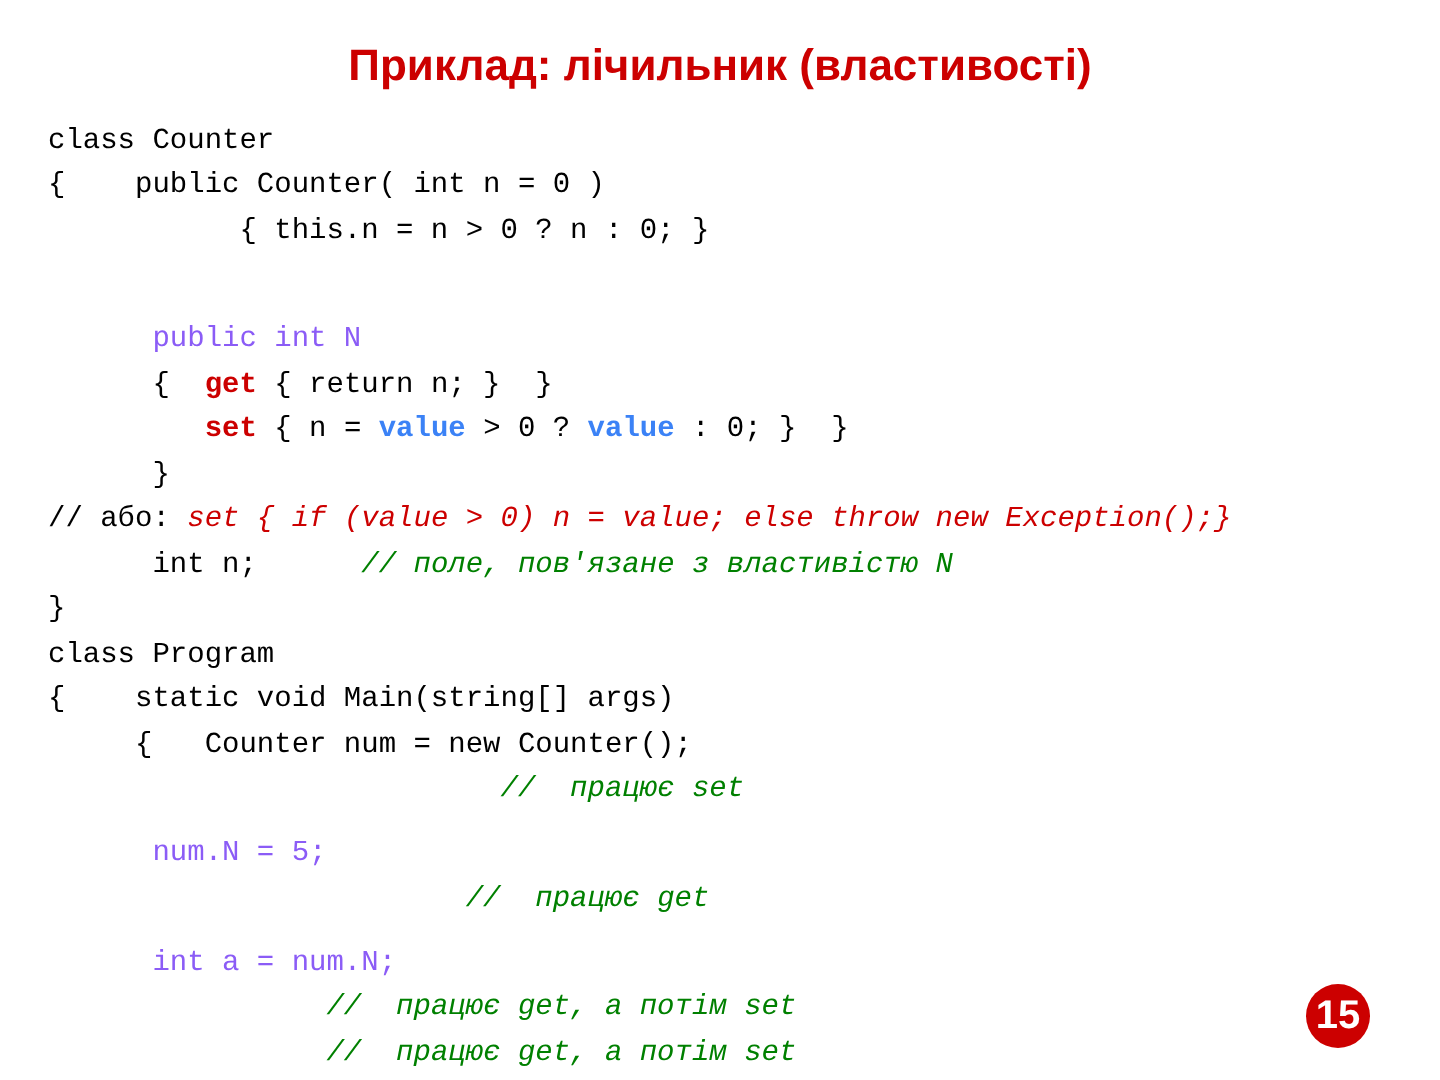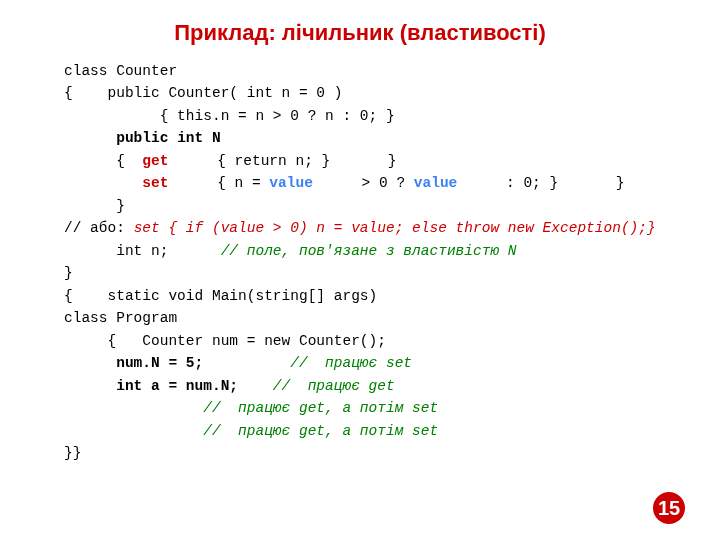--- a/index.html
+++ b/index.html
@@ -29,22 +29,22 @@
     .code-area {
       font-family: 'Courier New', Courier, monospace;
       font-size: 14.5px;
       line-height: 1.55;
       color: #000;
     }
     .line {
       display: flex;
       white-space: pre;
     }
-    .black { color: #000; margin-left: 40px; }
-    .bold-black { color: #000000; font-weight: bold; }
+    .black { color: #000; }
+    .bold-black { color: #8b5cf6; font-weight: normal; margin-top: 32px; }
     .red { color: #cc0000; font-weight: bold; }
     .red-italic { color: #cc0000; font-style: italic; }
     .blue { color: #3b82f6; font-weight: bold; }
     .green-comment { color: #008000; font-style: italic; }
     .page-num {
       position: absolute;
       bottom: 16px;
       right: 35px;
       font-size: 20px;
       font-weight: bold;
@@ -67,22 +67,22 @@
       <div class="line"><span class="black">class Counter</span></div>
       <div class="line"><span class="black">{    public Counter( int n = 0 )</span></div>
       <div class="line"><span class="black">           { this.n = n &gt; 0 ? n : 0; }</span></div>
       <div class="line"><span class="black">      </span><span class="bold-black">public int N</span></div>
       <div class="line"><span class="black">      {  </span><span class="red">get</span><span class="black"> { return n; }</span><span class="black">  }</span></div>
       <div class="line"><span class="black">         </span><span class="red">set</span><span class="black"> { n = </span><span class="blue">value</span><span class="black"> &gt; 0 ? </span><span class="blue">value</span><span class="black"> : 0; }</span><span class="black">  }</span></div>
       <div class="line"><span class="black">      }</span></div>
       <div class="line"><span class="black">// або: </span><span class="red-italic">set</span><span class="red-italic"> { if (value &gt; 0) n = value; else throw new Exception();}</span></div>
       <div class="line"><span class="black">      int n;      </span><span class="green-comment">//</span><span class="green-comment"> поле, пов'язане з властивістю N</span></div>
       <div class="line"><span class="black">}</span></div>
+      <div class="line"><span class="black">class Program</span></div>
       <div class="line"><span class="black">{    static void Main(string[] args)</span></div>
-      <div class="line"><span class="black">class Program</span></div>
       <div class="line"><span class="black">     {   Counter num = new Counter();</span></div>
       <div class="line"><span class="black">      </span><span class="bold-black">num.N = 5;</span><span class="green-comment">          //  працює set</span></div>
       <div class="line"><span class="black">      </span><span class="bold-black">int a = num.N;</span><span class="green-comment">    //  працює get</span></div>
       <div class="line"><span class="black">      </span><span class="green-comment">          //  працює get, а потім set</span></div>
       <div class="line"><span class="black">      </span><span class="green-comment">          //  працює get, а потім set</span></div>
       <div class="line"><span class="black">}}</span></div>
     </div>
   <div class="page-num">15</div>
 </div>
 

